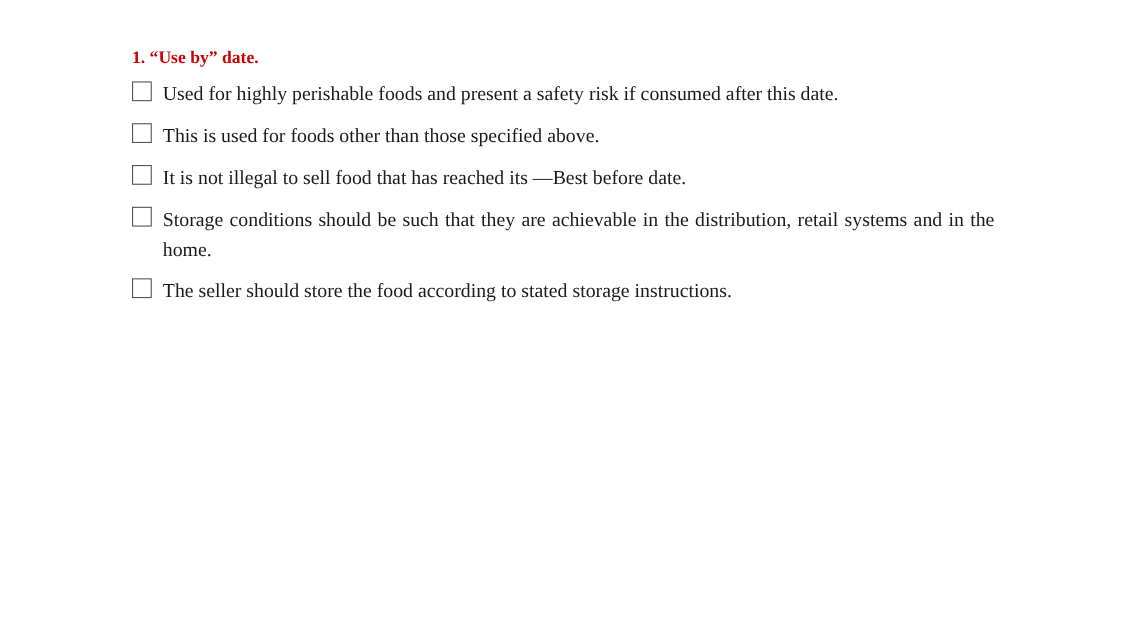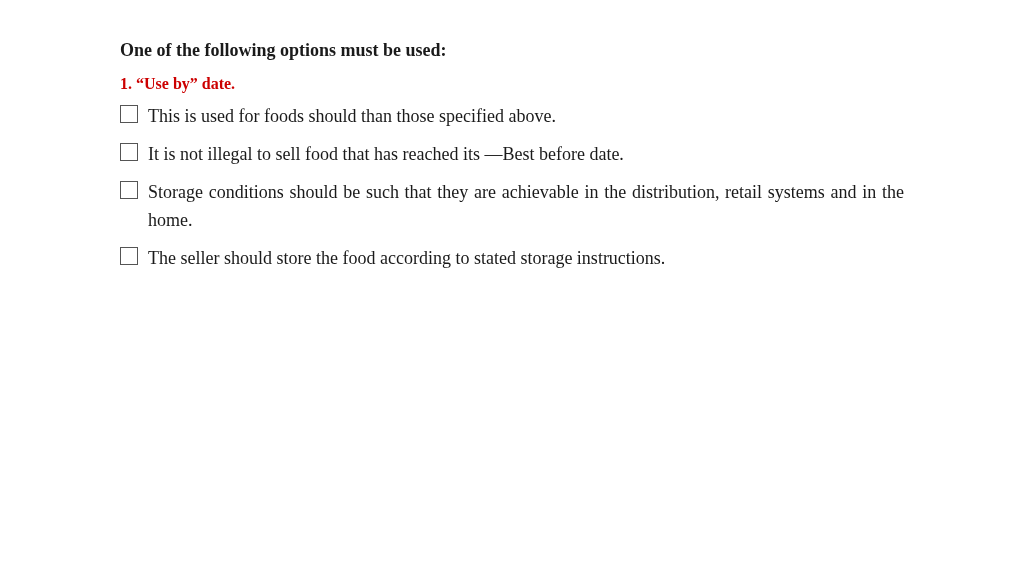--- a/index.html
+++ b/index.html
@@ -62,33 +62,36 @@
     }
 
     .section-block {
       margin-bottom: 6px;
     }
   </style>
 </head>
 <body>
 
 <div class="content">
-  <p class="intro-heading">One of the following options must be used:</p>
 
   <div class="section-block">
     <p class="section-heading">1. “Use by” date.</p>
 
+    <div class="bullet-item">
+      <span class="checkbox-icon"></span>
+      <span class="bullet-text">Used for highly perishable foods and present a safety risk if consumed after this date.</span>
+    </div>
 
   </div>
 
   <div class="section-block">
 
     <div class="bullet-item">
       <span class="checkbox-icon"></span>
-      <span class="bullet-text">This is used for foods should than those specified above.</span>
+      <span class="bullet-text">This is used for foods other than those specified above.</span>
     </div>
 
     <div class="bullet-item">
       <span class="checkbox-icon"></span>
       <span class="bullet-text">It is not illegal to sell food that has reached its —Best before date.</span>
     </div>
 
     <div class="bullet-item">
       <span class="checkbox-icon"></span>
       <span class="bullet-text">Storage conditions should be such that they are achievable in the distribution, retail systems and in the home.</span>

